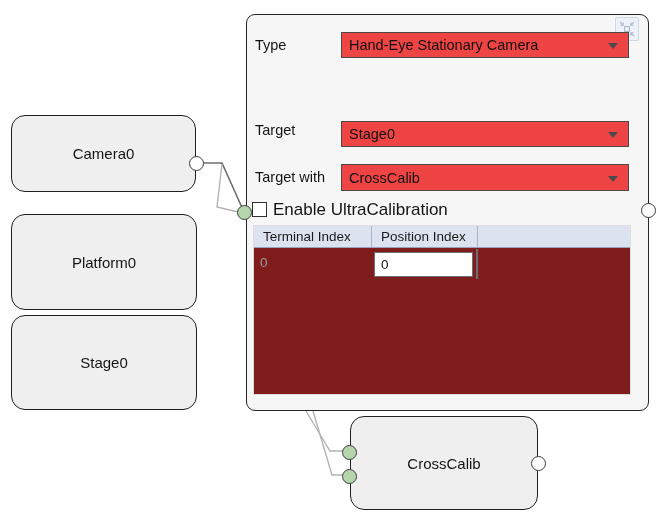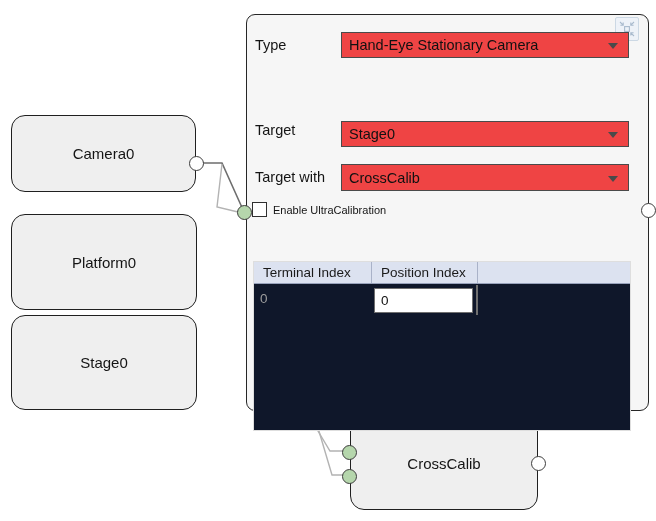--- a/index.html
+++ b/index.html
@@ -43,27 +43,27 @@
     border-left:5px solid transparent; border-right:5px solid transparent;
     border-top:6px solid #4a4a4a;
   }
   .checkbox-row { position:absolute; left:0; top:186px; height:19px; width:100%; }
   .checkbox {
     position:absolute; left:5px; top:1px; width:15px; height:15px;
     box-sizing:border-box; background:#ffffff; border:1px solid #2f2f2f;
   }
   .checkbox-label {
     position:absolute; left:26px; top:0; height:19px; line-height:18px;
-    font-size:11px; color:#141414; white-space:nowrap;
+    font-size:17px; color:#141414; white-space:nowrap;
   }
 
   
   .grid {
     position:absolute; left:6px; top:210px; width:378px; height:170px;
-    box-sizing:border-box; background:#0f172a; border:1px solid #dedede;margin-top:36px;
+    box-sizing:border-box; background:#7f1d1d; border:1px solid #dedede;
   }
   .grid-header {
     position:absolute; left:0; top:0; width:100%; height:22px;
     box-sizing:border-box; background:#dce2f0; border-bottom:1px solid #98a2bb;
     display:flex;
   }
   .grid-header .hcell {
     box-sizing:border-box; height:100%; line-height:21px;
     font-size:13.5px; color:#1a1a1a; padding-left:9px;
     border-right:1px solid #a9b2c8; white-space:nowrap; overflow:hidden;

